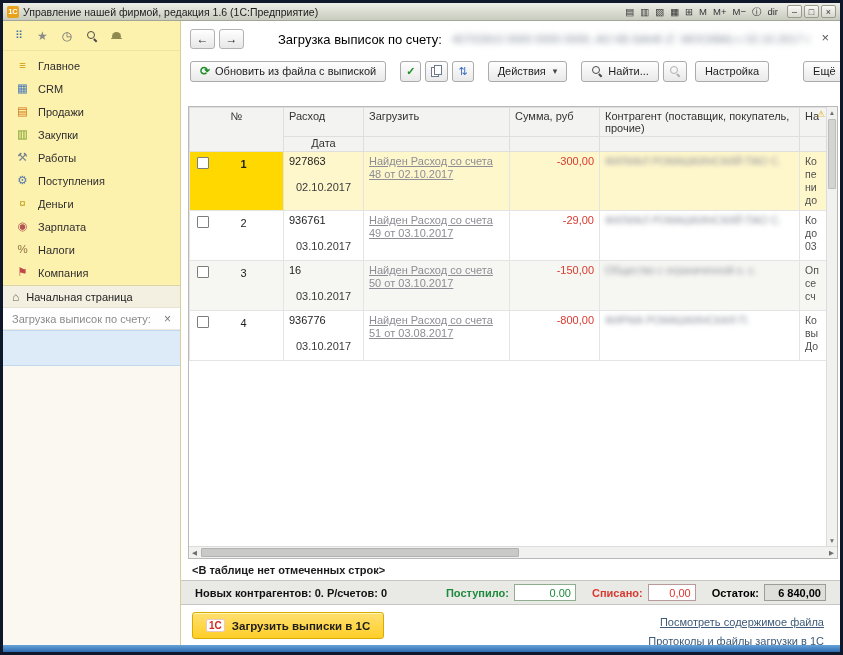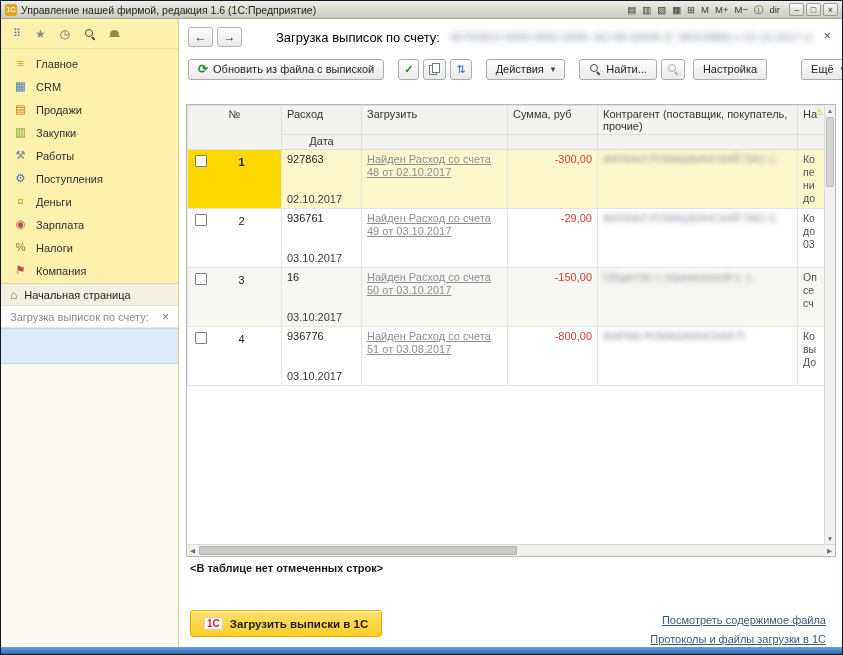--- a/index.html
+++ b/index.html
@@ -1,16 +1,16 @@
 <!DOCTYPE html>
 <html style="--sidebar-bg: #fdf1ae; --selection-yellow: #ffd800; --row-highlight-bg: #fff7cc; --negative-red: #d83a30; --positive-green: #1e8a3c; --link-blue: #3d5a78; --doc-link-gray: #8d8d96; --active-block-bg: #dcebf7;"><head>
 <meta charset="utf-8">
 <style>
   html,body{margin:0;padding:0;background:#fff;font-family:"Liberation Sans",sans-serif;}
-  .window{position:relative;width:843px;height:655px;background:#fff;border:1px solid #0f172a;overflow:hidden;box-sizing:border-box;}
+  .window{position:relative;width:843px;height:655px;background:#fff;border:3px solid #0f172a;overflow:hidden;box-sizing:border-box;}
   *{box-sizing:border-box;}
 
   
   .titlebar{position:absolute;top:0;left:0;right:0;height:18px;display:flex;align-items:center;gap:4px;padding:0 4px;
     background:linear-gradient(#edeee7,#c8cbbe);border-bottom:1px solid #a2a69a;font-size:10.5px;color:#1c1c1c;}
   .app-badge{width:12px;height:12px;border-radius:2px;background:#e9a21b;color:#fff;font-size:7.5px;font-weight:bold;
     display:flex;align-items:center;justify-content:center;flex:none;}
   .tb-title{white-space:nowrap;overflow:hidden;}
   .tb-icons{margin-left:auto;display:flex;align-items:center;gap:6px;font-size:9.5px;color:#333;}
   .tb-icons .ti{cursor:pointer;line-height:1;}
@@ -91,21 +91,21 @@
   .warn{position:absolute;right:1px;top:2px;color:#d9a400;font-size:9px;line-height:1;}
   td{border:1px solid #e4e4e3;vertical-align:top;padding:3px 5px;height:50px;overflow:hidden;}
   tr.sel td{background:var(--row-highlight-bg,#fff7cc);}
   tr.sel td.c0{background:var(--selection-yellow,#ffd800);}
   tr.alt td{background:#f6f6f2;}
   .c0wrap{display:flex;align-items:flex-start;padding-top:2px;}
   .cb{width:12px;height:12px;border:1px solid #7d7d7d;background:#fff;display:inline-block;border-radius:1px;margin-left:2px;cursor:pointer;flex:none;}
   .rn{flex:1;text-align:center;padding-top:1px;color:#222;}
   tr.sel .rn{font-weight:bold;}
   .docnum{color:#1c1c1c;}
-  .docdate{text-align:left;margin-top:28px;color:#3a3a3a;}
+  .docdate{text-align:center;margin-top:14px;color:#3a3a3a;}
   .doclink{color:var(--doc-link-gray,#8d8d96);text-decoration:underline;cursor:pointer;display:inline-block;line-height:13px;}
   .sum{text-align:right;color:var(--negative-red,#d83a30);}
   .blurred{filter:blur(2.4px);color:#8d929c;font-size:10.5px;line-height:13px;}
   .extra{color:#4f4f4f;font-size:10.5px;line-height:13px;word-break:break-word;}
 
   .vscroll{position:absolute;top:0;right:0;bottom:12px;width:11px;background:#f1f1f0;border-left:1px solid #dcdcdb;}
   .vscroll .sa{position:absolute;left:0;right:0;text-align:center;font-size:6.5px;color:#707070;cursor:pointer;}
   .vscroll .sa.up{top:2px;}.vscroll .sa.down{bottom:2px;}
   .vthumb{position:absolute;top:12px;left:1px;right:1px;height:70px;background:#d4d4d2;border:1px solid #bcbcba;border-radius:1px;cursor:pointer;}
   .hscroll{position:absolute;left:0;right:0;bottom:0;height:12px;background:#f1f1f0;border-top:1px solid #dcdcdb;}
@@ -402,20 +402,31 @@
       </div>
       <div class="hscroll">
         <span class="sa left">◀</span>
         <div class="hthumb"></div>
         <span class="sa right">▶</span>
       </div>
     </div>
 
     <div class="nomark">&lt;В таблице нет отмеченных строк&gt;</div>
 
+    <div class="statusbar">
+      <span class="ss-left">Новых контрагентов: 0. Р/счетов: 0</span>
+      <div class="ss-right">
+        <span class="lbl green">Поступило:</span>
+        <span class="vbox green">0.00</span>
+        <span class="lbl red">Списано:</span>
+        <span class="vbox red">0,00</span>
+        <span class="lbl bal">Остаток:</span>
+        <span class="vbox bal">6 840,00</span>
+      </div>
+    </div>
 
     <button class="load-btn">
       <span class="onec-badge">1С</span>
       <span>Загрузить выписки в 1С</span>
     </button>
     <a class="flink l1">Посмотреть содержимое файла</a>
     <a class="flink l2">Протоколы и файлы загрузки в 1С</a>
   </main>
 
   <div class="bottom-strip"></div>

